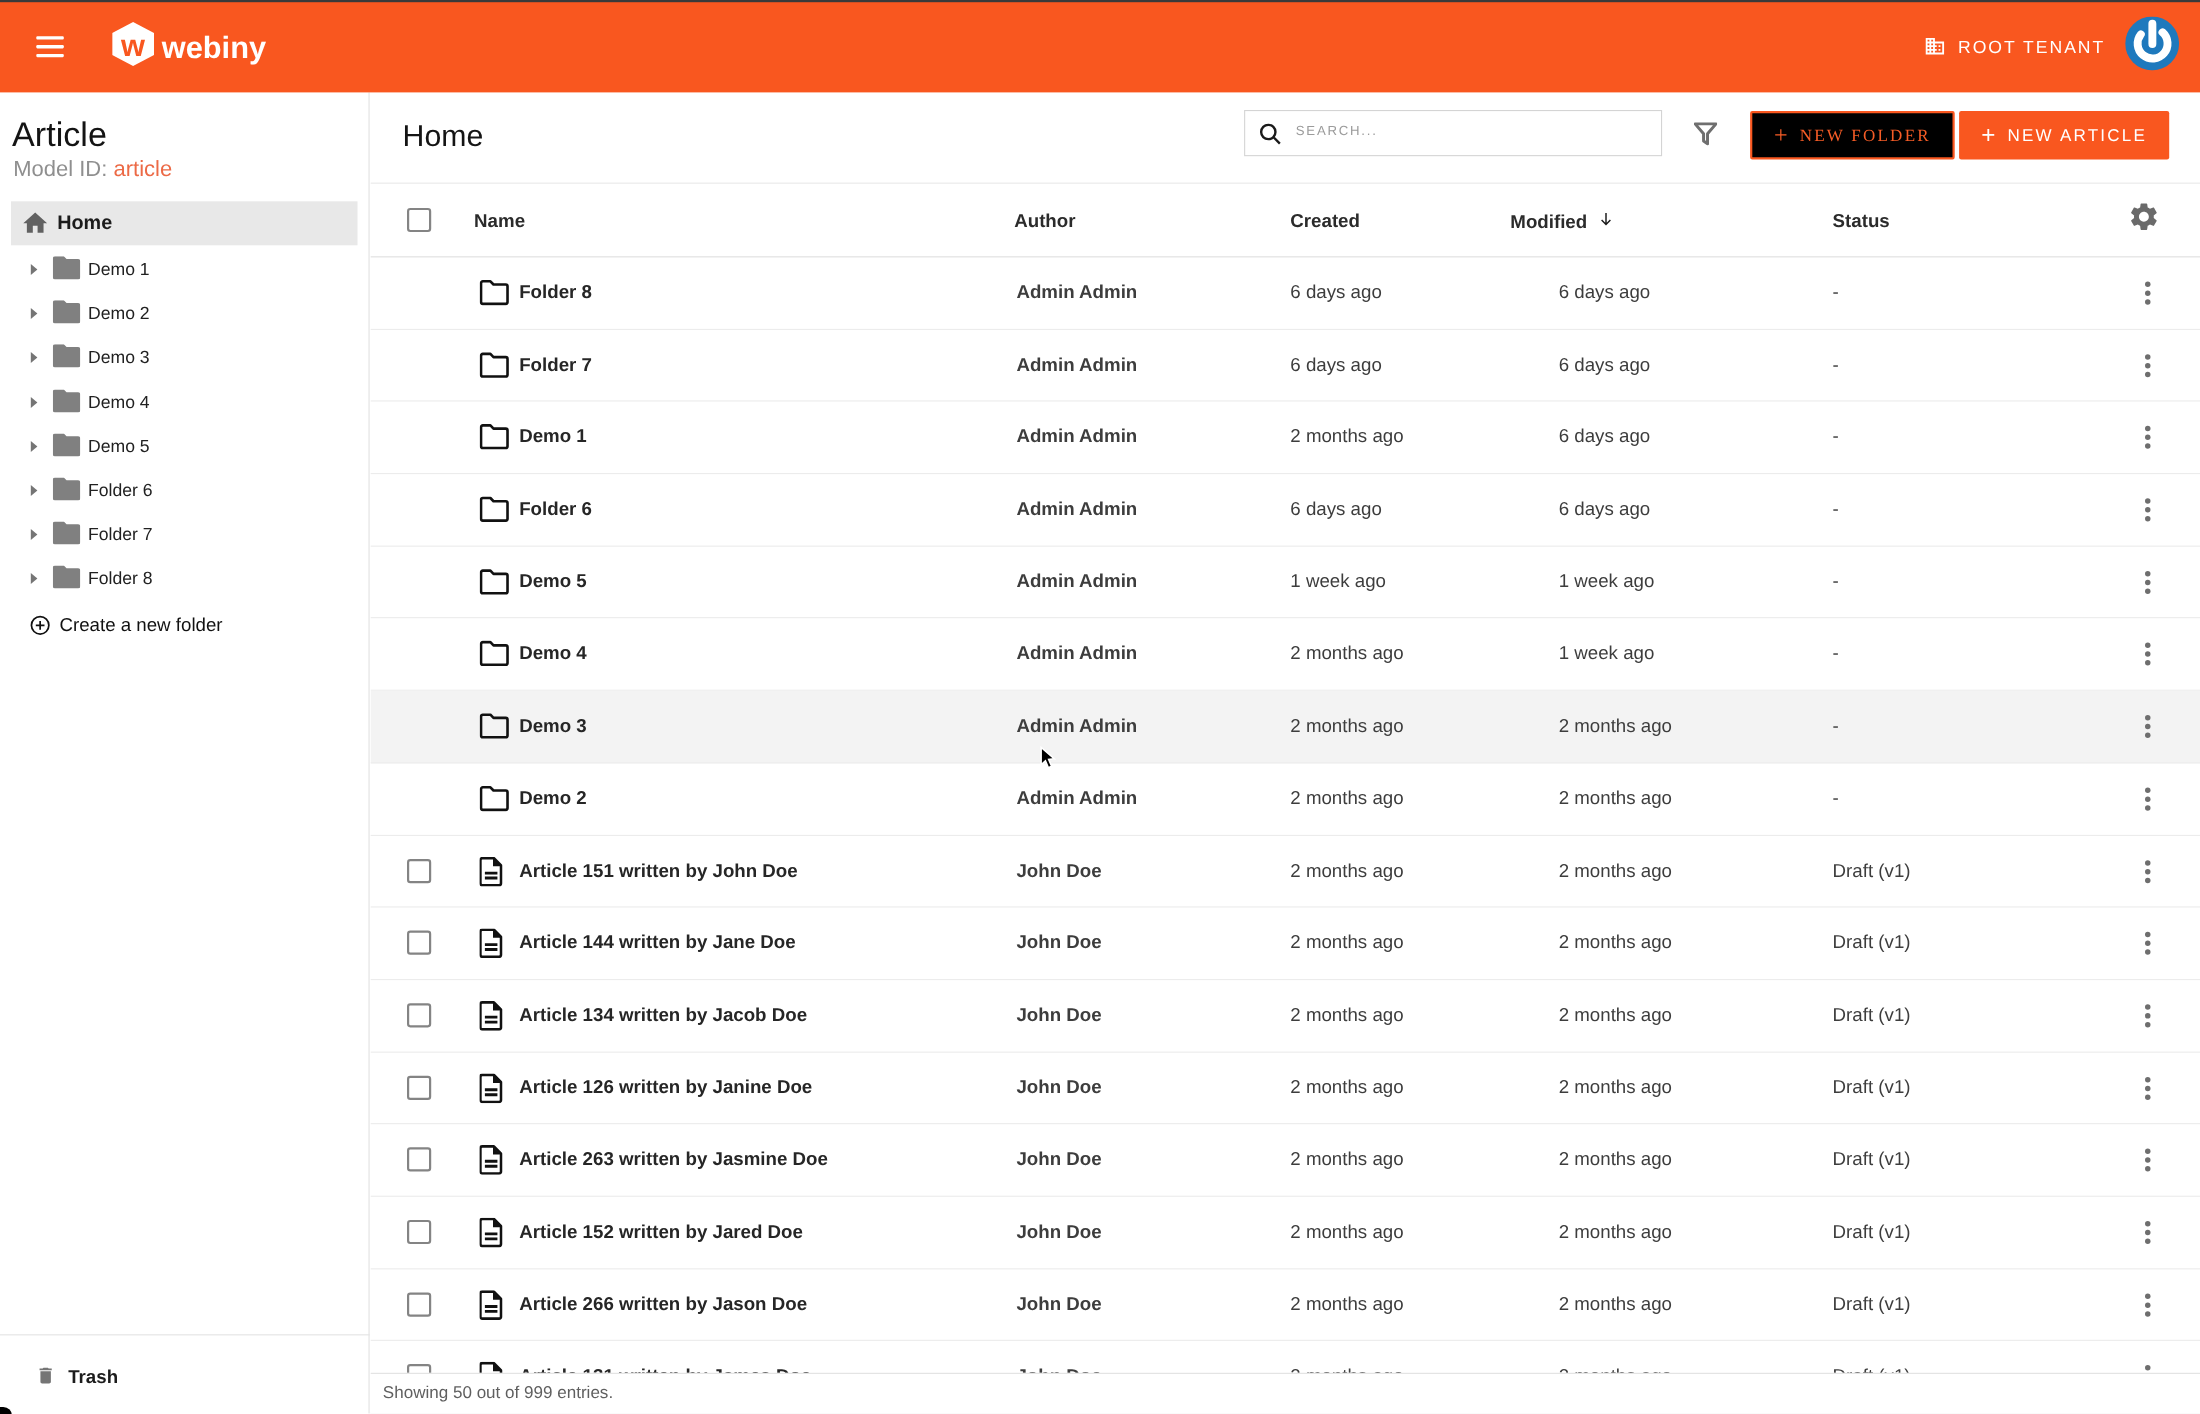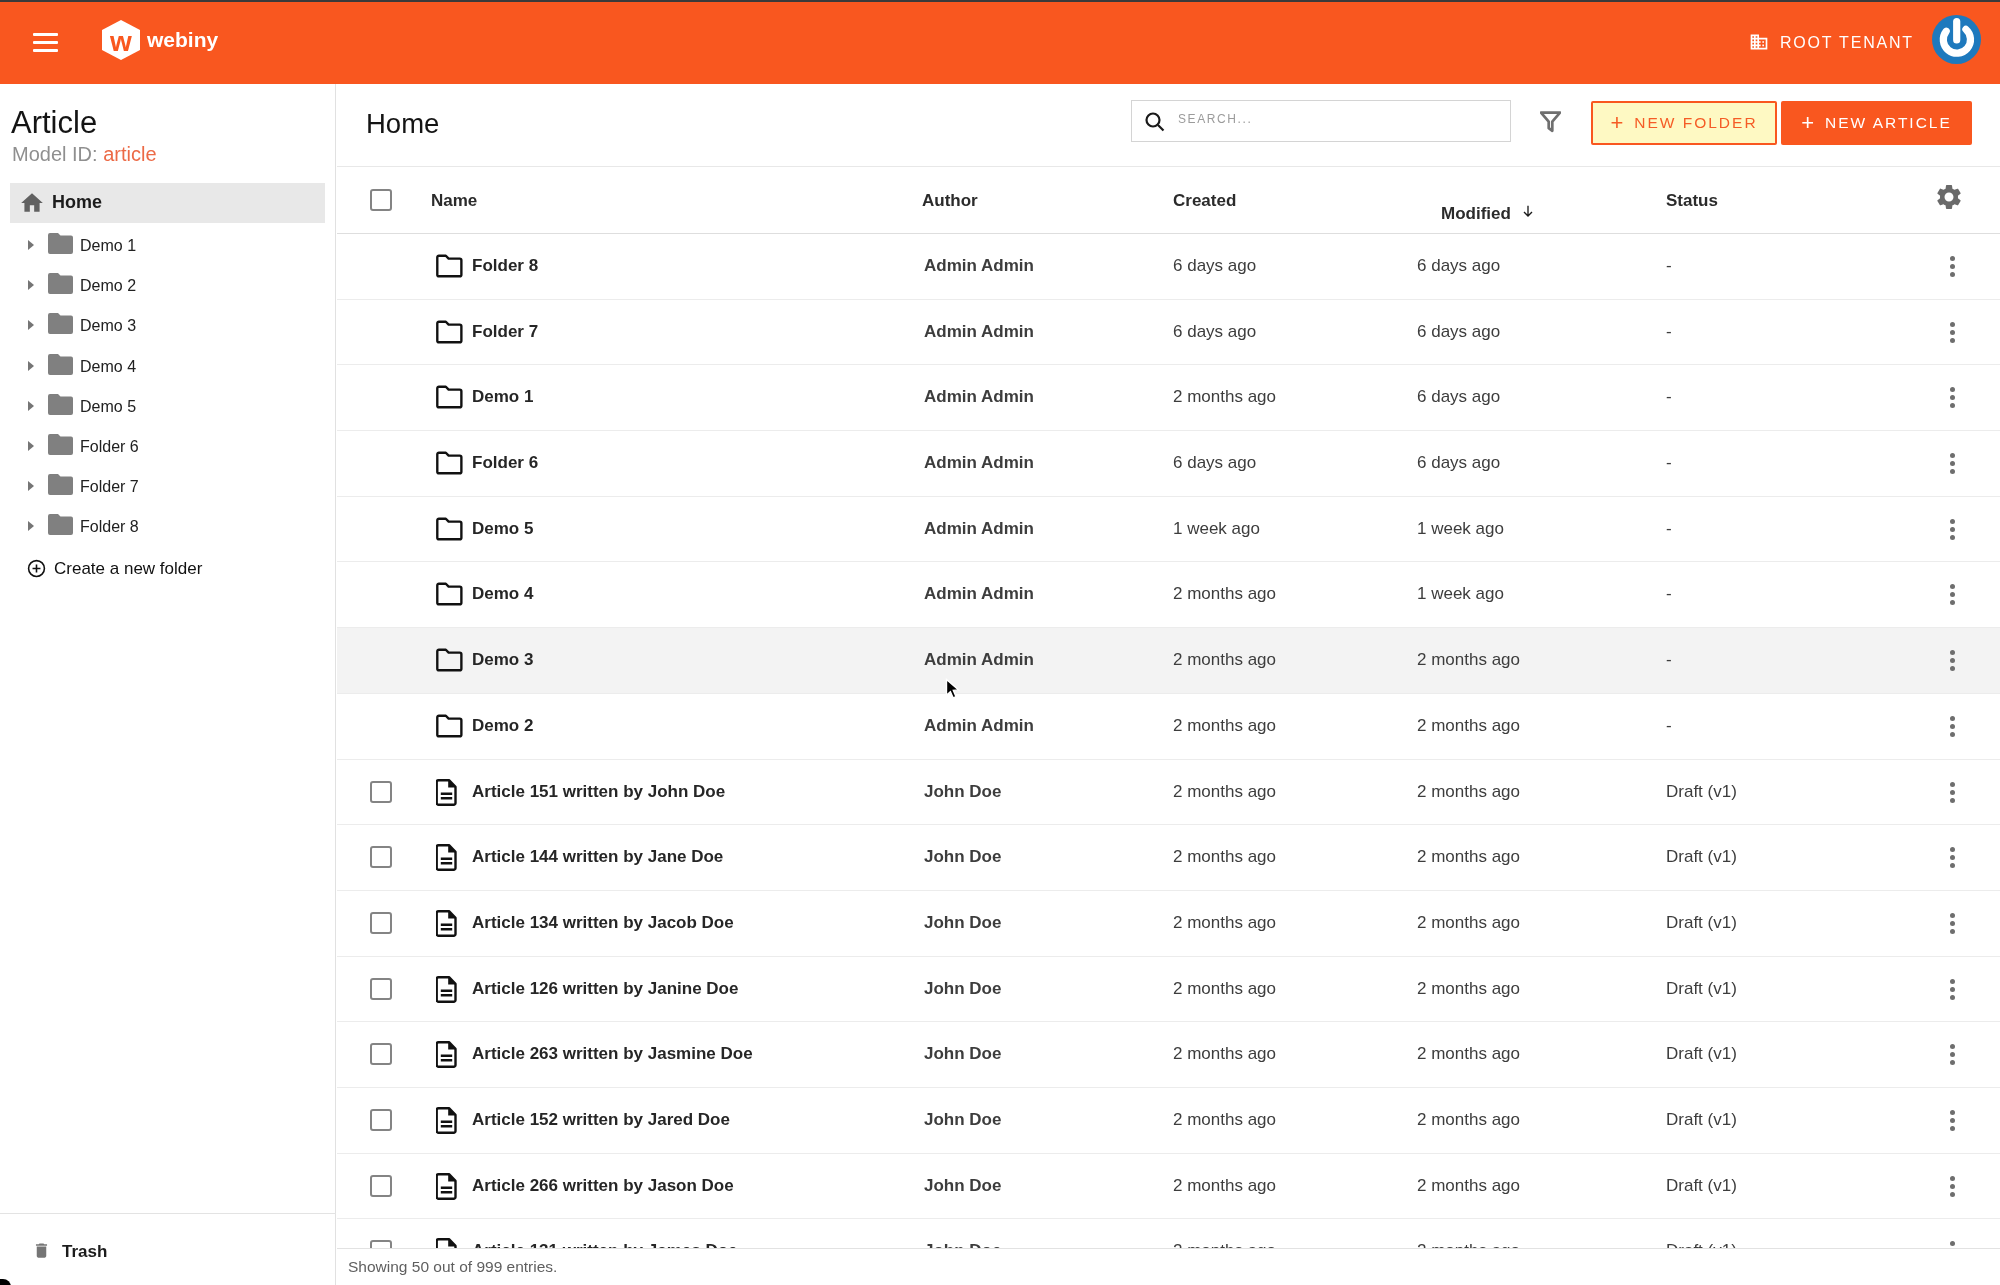--- a/index.html
+++ b/index.html
@@ -5,21 +5,21 @@
 * { margin:0; padding:0; box-sizing:border-box; }
 html,body { width:2000px; height:1285px; overflow:hidden; background:#fff;
   font-family:"Liberation Sans", sans-serif; }
 
 
 #topline { position:absolute; left:0; top:0; width:2000px; height:2px; background:#3a3a3a; z-index:30;}
 #header { position:absolute; left:0; top:0; width:2000px; height:84px; background:#f9571f; z-index:20;}
 #burger { position:absolute; left:33px; top:33px; width:25px; }
 #burger i { display:block; height:3px; background:#fff; margin-bottom:5px; border-radius:1px;}
 #hexlogo { position:absolute; left:102px; top:20px; }
-#wordmark { position:absolute; left:147px; top:28px; color:#fff; font-size:21px; font-weight:700; letter-spacing:0px;}
+#wordmark { position:absolute; left:147px; top:28px; color:#fff; font-size:28px; font-weight:700; letter-spacing:0px;}
 #tenant { position:absolute; left:1748px; top:32px; color:#fff; font-size:16px; letter-spacing:1.8px; }
 #tenant svg { vertical-align:-4px; margin-right:10px;}
 #avatar { position:absolute; left:1932px; top:15px; }
 
 
 #sidebar { position:absolute; left:0; top:84px; width:336px; height:1201px; background:#fff; border-right:1px solid #e1e1e1; z-index:10;}
 #sb-title { position:absolute; left:11px; top:21px; font-size:31px; letter-spacing:-0.6px; color:#141414; font-weight:400; letter-spacing:0px;}
 #sb-model { position:absolute; left:12px; top:59px; font-size:20px; color:#8f8f8f; }
 #sb-model span { color:#ec6a46; }
 #homeitem { position:absolute; left:10px; top:99px; width:315px; height:40px; background:#e8e8e8; }
@@ -39,21 +39,21 @@
 
 
 #main { position:absolute; left:337px; top:84px; width:1663px; height:1201px; background:#fff; }
 #mtitle { position:absolute; left:29px; top:24px; font-size:27.5px; color:#141414; font-weight:400;}
 #searchbox { position:absolute; left:794px; top:16px; width:380px; height:42px; border:1px solid #d4d4d4; background:#fff;}
 #searchbox svg { position:absolute; left:11px; top:9px; }
 #searchbox i { position:absolute; left:46px; top:11px; font-style:normal; color:#9b9b9b; font-size:12px; letter-spacing:1.6px;}
 #funnel { position:absolute; left:1203px; top:27px; }
 .btn { position:absolute; top:17px; height:44px; font-size:15.5px; letter-spacing:2px; text-align:center; border-radius:2px; }
 .btn .plus { font-size:22px; font-weight:400; vertical-align:-2px; margin-right:9px;}
-#btn-folder { left:1254px; width:186px; border:2px solid #f9571f; color:#f55c26; background:#fef9c3; line-height:40px;}
+#btn-folder { left:1254px; width:186px; border:2px solid #f9571f; color:#f55c26; background:#000000; line-height:40px;font-family:Liberation Serif, serif;}
 #btn-article { left:1444px; width:191px; background:#f9571f; color:#fff; line-height:44px; }
 #titlediv { position:absolute; left:0; top:82px; width:1663px; height:1px; background:#e8e8e8;}
 
 
 #thead { position:absolute; left:0; top:83px; width:1663px; height:67px; border-bottom:1px solid #dedede;}
 .hcell { position:absolute; top:24px; font-size:17px; font-weight:700; color:#2b2b2b; }
 #thead .cb { top:22px; }
 #gear { position:absolute; left:1597px; top:15px; }
 
 
@@ -190,21 +190,21 @@
       <path d="M1 1.6 H20 L12.3 10.6 V19.8 L8.7 17.2 V10.6 Z" fill="none" stroke="#6f6f6f" stroke-width="2.7" stroke-linejoin="round"></path>
     </svg>
   <div class="btn" id="btn-folder"><span class="plus">+</span>NEW FOLDER</div>
   <div class="btn" id="btn-article"><span class="plus">+</span>NEW ARTICLE</div>
   <div id="titlediv"></div>
   <div id="thead">
     <div class="cb" style="left:33px;"></div>
     <div class="hcell" style="left:94px;">Name</div>
     <div class="hcell" style="left:585px;">Author</div>
     <div class="hcell" style="left:836px;">Created</div>
-    <div class="hcell" style="left:1104px;margin-top:12px;">Modified&nbsp; <svg width="16" height="16" viewBox="0 0 24 24" fill="none" stroke="#1a1a1a" stroke-width="2">
+    <div class="hcell" style="left:1036px;">Modified&nbsp; <svg width="16" height="16" viewBox="0 0 24 24" fill="none" stroke="#1a1a1a" stroke-width="2">
           <path d="M12 4v15M6 13.5L12 19.5l6-6"></path>
         </svg></div>
     <div class="hcell" style="left:1329px;">Status</div>
     <svg id="gear" width="30" height="30" viewBox="0 0 24 24" fill="#6a6a6a">
         <path d="M19.14 12.94c.04-.3.06-.61.06-.94 0-.32-.02-.64-.07-.94l2.03-1.58c.18-.14.23-.41.12-.61l-1.92-3.32c-.12-.22-.37-.29-.59-.22l-2.39.96c-.5-.38-1.03-.7-1.62-.94l-.36-2.54c-.04-.24-.24-.41-.48-.41h-3.84c-.24 0-.43.17-.47.41l-.36 2.54c-.59.24-1.13.57-1.62.94l-2.39-.96c-.22-.08-.47 0-.59.22L2.74 8.87c-.12.21-.08.47.12.61l2.03 1.58c-.05.3-.09.63-.09.94s.02.64.07.94l-2.03 1.58c-.18.14-.23.41-.12.61l1.92 3.32c.12.22.37.29.59.22l2.39-.96c.5.38 1.03.7 1.62.94l.36 2.54c.05.24.24.41.48.41h3.84c.24 0 .44-.17.47-.41l.36-2.54c.59-.24 1.13-.56 1.62-.94l2.39.96c.22.08.47 0 .59-.22l1.92-3.32c.12-.22.07-.47-.12-.61l-2.01-1.58zM12 15.6c-1.98 0-3.6-1.62-3.6-3.6s1.62-3.6 3.6-3.6 3.6 1.62 3.6 3.6-1.62 3.6-3.6 3.6z"></path>
       </svg>
   </div>
   <div id="rows">
       <div class="row">
         <svg class="ico" width="27" height="24" viewBox="0 0 25 22" fill="none" stroke="#111" stroke-width="2.2" stroke-linejoin="round">

